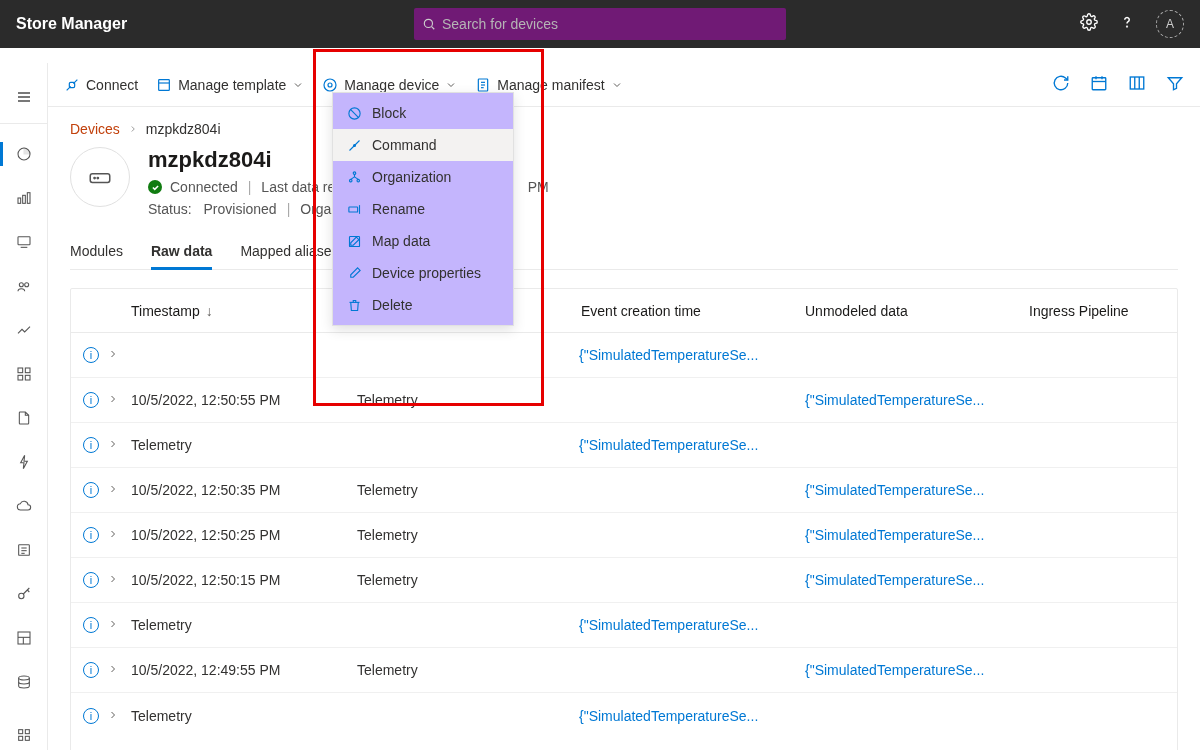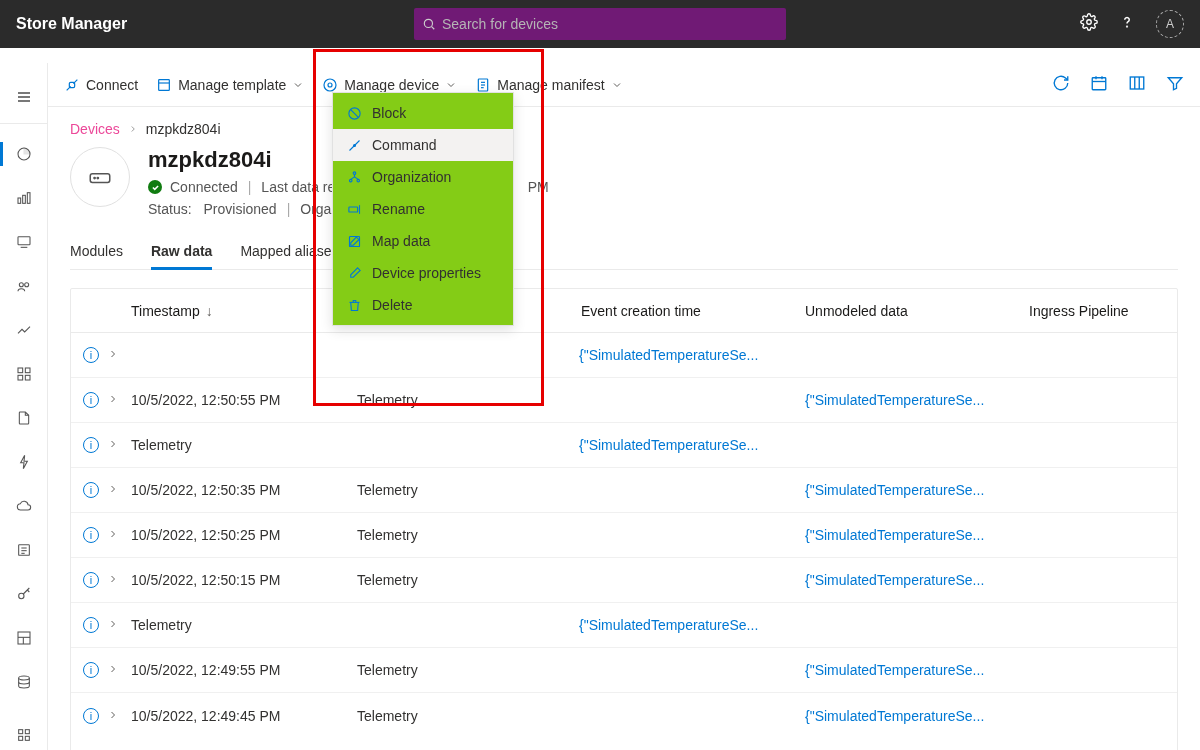--- a/index.html
+++ b/index.html
@@ -23,21 +23,21 @@
 .main { flex: 1; display: flex; flex-direction: column; overflow: hidden; }
 .cmdbar { height: 44px; border-bottom: 1px solid #eaeaea; display: flex; align-items: center; padding: 0 16px; gap: 18px; position: relative; }
 .cmd-item { display: flex; align-items: center; gap: 6px; color: #323130; font-size: 14px; cursor: pointer; }
 .cmd-item svg.glyph { color: #0078d4; }
 .cmd-item .chev { color: #605e5c; }
 .cmdbar-right { margin-left: auto; display: flex; align-items: center; gap: 20px; color: #0078d4; }
 .cmdbar-right .ic { cursor:pointer; }
 
 .content { padding: 14px 22px 0 22px; overflow: hidden; flex:1; display:flex; flex-direction:column; }
 .breadcrumb { font-size: 14px; color: #323130; display: flex; align-items: center; gap: 8px; }
-.breadcrumb a { color: #ec4899; text-decoration: none; cursor:pointer; }
+.breadcrumb a { color: #c2410c; text-decoration: none; cursor:pointer; }
 .breadcrumb .sep { color: #888; }
 
 .devhead { display: flex; gap: 18px; margin-top: 10px; align-items: flex-start; }
 .devicon-circle { width: 60px; height: 60px; border: 1px solid #e1e1e1; border-radius: 50%; display:flex; align-items:center; justify-content:center; color:#555; }
 .devtitle { font-size: 22px; font-weight: 600; color:#1b1a19; }
 .devmeta { font-size: 14px; color: #555; margin-top: 6px; display:flex; align-items:center; flex-wrap:wrap; gap: 4px;}
 .status-dot { width: 14px; height: 14px; border-radius: 50%; background: #107c10; display:inline-flex; align-items:center; justify-content:center; margin-right:4px; }
 .status-dot svg { color:#fff; }
 .meta-sep { color: #aaa; margin: 0 6px; }
 
@@ -56,21 +56,21 @@
 .col-ing { flex:1; }
 .sort-arrow { margin-left: 6px; color:#605e5c; }
 .trow { display: flex; height: 45px; align-items: center; border-bottom: 1px solid #f0f0f0; font-size: 14px; color:#323130; }
 .trow:last-child { border-bottom: none; }
 .row-controls { width: 60px; display:flex; align-items:center; gap:8px; padding-left: 12px; color:#0078d4; }
 .row-controls .info { border:1px solid #0078d4; border-radius:50%; width:16px; height:16px; display:flex; align-items:center; justify-content:center; font-size:11px; cursor:pointer; }
 .row-controls .exp { color:#605e5c; cursor:pointer; }
 .unmod-link { color:#0078d4; cursor:pointer; white-space: nowrap; overflow:hidden; text-overflow: ellipsis; max-width: 200px; }
 
 
-.dropdown { position: absolute; top: 92px; left: 332px; width: 182px; background: #84cc16; border: 1px solid #e1e1e1; box-shadow: 0 4px 12px rgba(0,0,0,0.12); z-index: 50; padding: 4px 0; }
+.dropdown { position: absolute; top: 92px; left: 332px; width: 182px; background: #c4b5fd; border: 1px solid #e1e1e1; box-shadow: 0 4px 12px rgba(0,0,0,0.12); z-index: 50; padding: 4px 0; }
 .dd-item { display:flex; align-items:center; gap: 10px; padding: 8px 14px; font-size: 14px; color:#323130; cursor:pointer; }
 .dd-item.hover { background:#f3f2f1; }
 .dd-item svg { color:#0078d4; flex-shrink:0; }
 
 .highlight-box { position: absolute; top: 49px; left: 313px; width: 231px; height: 357px; border: 3px solid #e60000; pointer-events: none; z-index: 60; }
 </style>
 </head>
 <body>
 
 <div class="topbar">
@@ -423,21 +423,20 @@
     <div class="col-unmod"><span class="unmod-link">{"SimulatedTemperatureSe...</span></div>
     <div class="col-ing"></div>
             </div>
             <div class="trow">
     <div class="row-controls">
       <span class="info">i</span>
       <span class="exp"><svg width="12" height="12" viewBox="0 0 24 24" fill="none" stroke="currentColor" stroke-width="2">
                     <polyline points="9 6 15 12 9 18"></polyline>
                   </svg></span>
     </div>
-    <div class="col-ts">10/5/2022, 12:49:45 PM</div>
     <div class="col-msg">Telemetry</div>
     <div class="col-evt"></div>
     <div class="col-unmod"><span class="unmod-link">{"SimulatedTemperatureSe...</span></div>
     <div class="col-ing"></div>
             </div>
           </div>
       </div>
     </div>
   </div>
 </div>

